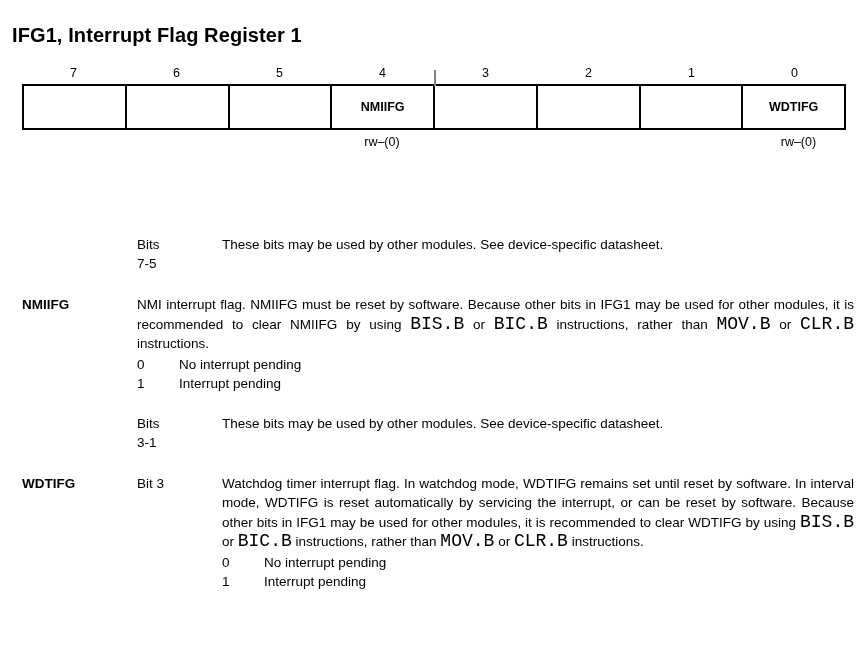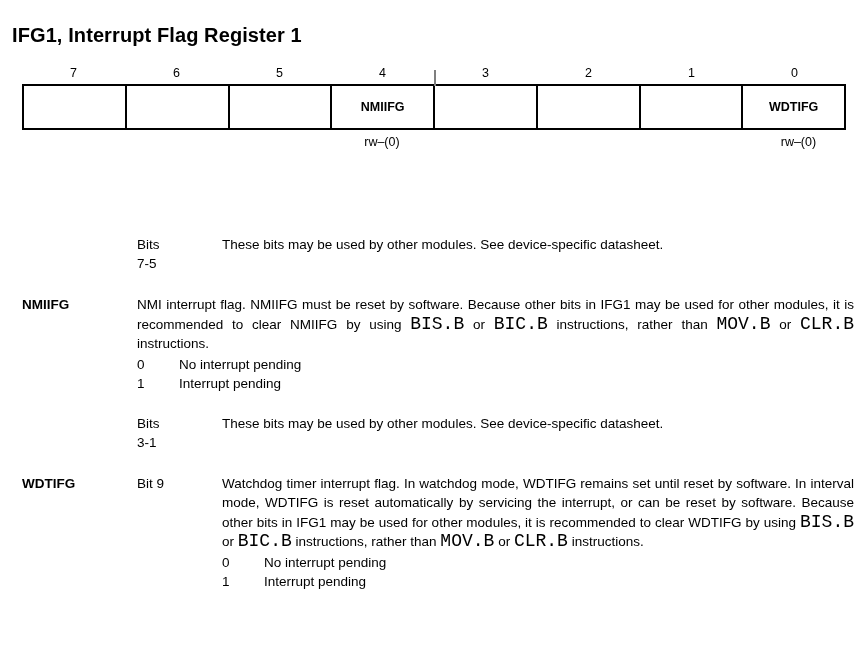--- a/index.html
+++ b/index.html
@@ -219,21 +219,21 @@
       <div class="col-bits">
         <span>Bits<br>3-1</span>
       </div>
       <div class="col-desc">
         <p>These bits may be used by other modules. See device-specific datasheet.</p>
       </div>
     </div>
 
     <div class="row">
       <div class="col-field">WDTIFG</div>
-      <div class="col-bits">Bit 9</div>
+      <div class="col-bits">Bit 3</div>
       <div class="col-desc">
         <p><span>Watchdog timer interrupt flag. In watchdog mode, WDTIFG remains set until reset by software. In interval mode, WDTIFG is reset automatically by servicing the interrupt, or can be reset by software. Because other bits in IFG1 may be used for other modules, it is recommended to clear WDTIFG by using </span><span class="mono">BIS.B</span><span> or </span><span class="mono">BIC.B</span><span> instructions, rather than </span><span class="mono">MOV.B</span><span> or </span><span class="mono">CLR.B</span><span> instructions.</span></p>
         <div class="valuelist">
           <div class="valrow">
             <div class="v">0</div>
             <div class="t">No interrupt pending</div>
           </div>
           <div class="valrow">
             <div class="v">1</div>
             <div class="t">Interrupt pending</div>

